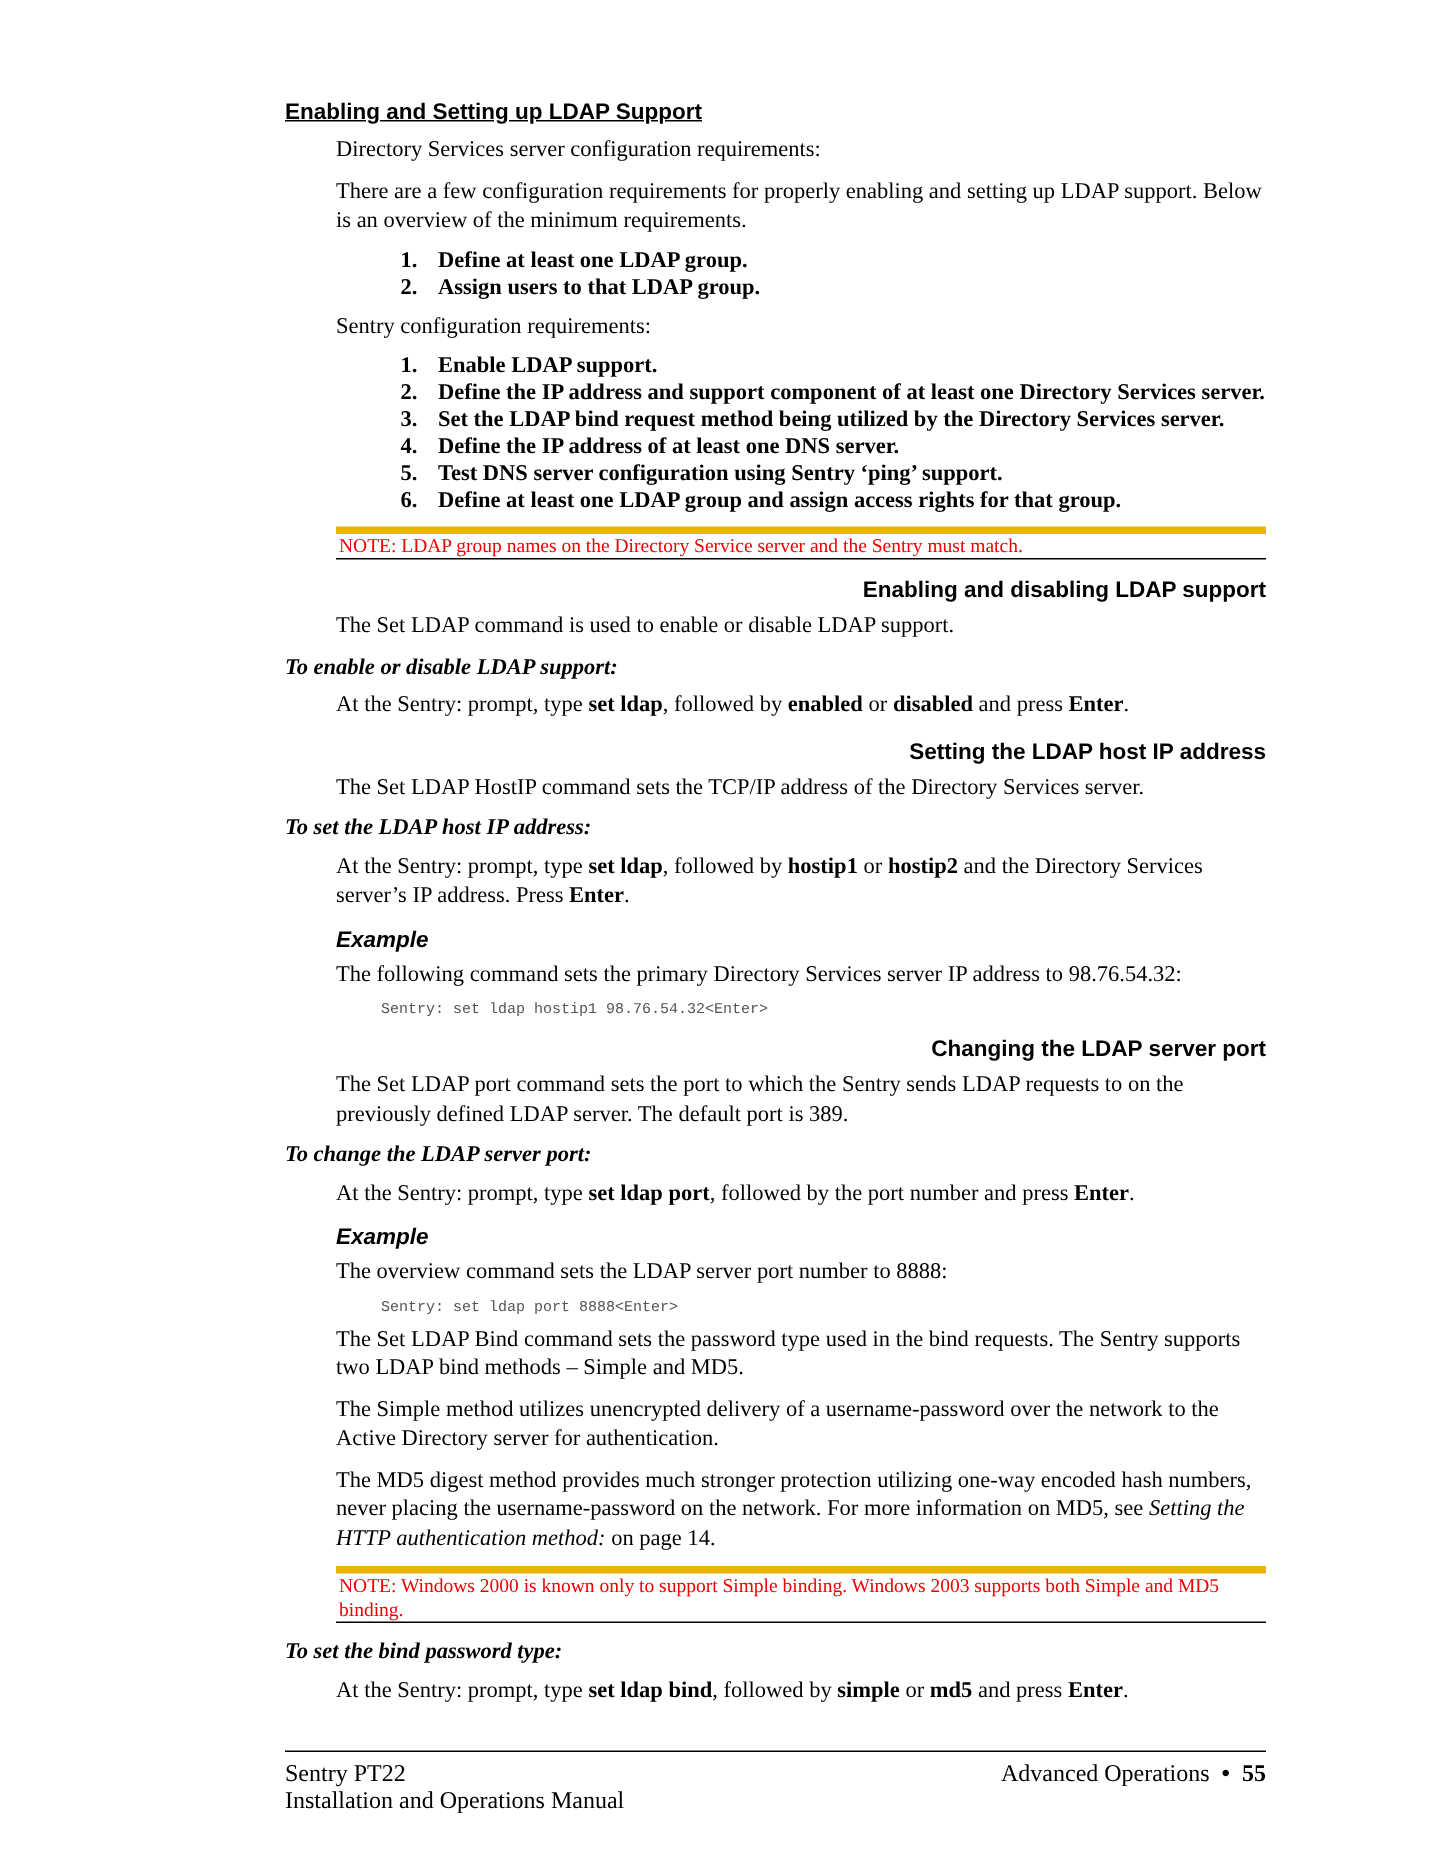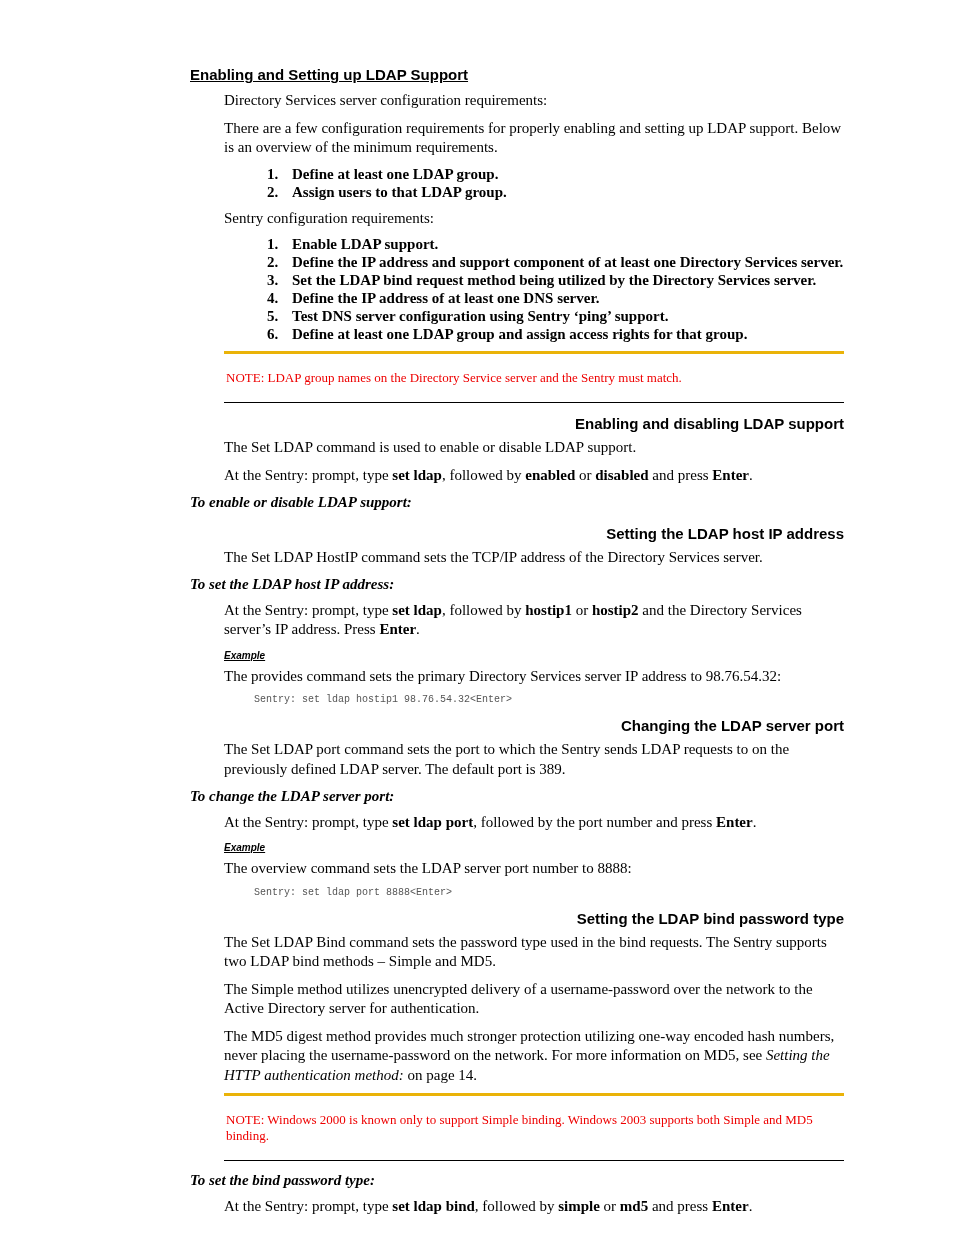--- a/index.html
+++ b/index.html
@@ -25,46 +25,45 @@
     font-family: Arial, Helvetica, sans-serif;
     font-weight: bold;
     font-size: 15px;
     margin: 12px 0 6px 0;
     text-align: right;
   }
   .h-example {
     font-family: Arial, Helvetica, sans-serif;
     font-weight: bold;
     font-style: italic;
-    font-size: 10px;
+    font-size: 15px;
     margin: 10px 0 4px 0;
-    text-decoration: underline;
   }
   .indent {
     margin-left: 34px;
   }
   p {
     margin: 6px 0 8px 0;
     line-height: 1.3;
   }
   ol {
     margin: 4px 0 8px 0;
     padding-left: 58px;
   }
   ol li {
     padding-left: 10px;
     margin-bottom: 1px;
     font-weight: bold;
   }
   .note-box {
-    border-top: 3px solid #eab308;
+    border-top: 5px solid #eab308;
     border-bottom: 1px solid #000;
     color: #ee0000;
     font-size: 13px;
-    padding: 16px 2px;
+    padding: 0 2px;
     margin: 4px 0 10px 34px;
   }
   .sub-italic {
     font-style: italic;
     font-weight: bold;
     margin: 8px 0 4px 0;
   }
   .code {
     font-family: "Courier New", monospace;
     font-size: 10px;
@@ -107,48 +106,47 @@
     <li>Set the LDAP bind request method being utilized by the Directory Services server.</li>
     <li>Define the IP address of at least one DNS server.</li>
     <li>Test DNS server configuration using Sentry ‘ping’ support.</li>
     <li>Define at least one LDAP group and assign access rights for that group.</li>
   </ol>
 
   <div class="note-box">NOTE:  LDAP group names on the Directory Service server and the Sentry must match.</div>
 
   <div class="h-arial indent">Enabling and disabling LDAP support</div>
   <p class="indent">The Set LDAP command is used to enable or disable LDAP support.</p>
+  <p class="indent sub-italic">To enable or disable LDAP support:</p>
   <p class="indent">
     <span>At the Sentry: prompt, type </span><b>set ldap</b><span>, followed by </span><b>enabled</b><span> or </span><b>disabled</b><span> and press </span><b>Enter</b><span>.</span>
   </p>
-  <p class="indent sub-italic">To enable or disable LDAP support:</p>
 
   <div class="h-arial indent">Setting the LDAP host IP address</div>
   <p class="indent">The Set LDAP HostIP command sets the TCP/IP address of the Directory Services server.</p>
   <p class="indent sub-italic">To set the LDAP host IP address:</p>
   <p class="indent">
     <span>At the Sentry: prompt, type </span><b>set ldap</b><span>, followed by </span><b>hostip1</b><span> or </span><b>hostip2</b><span> and the Directory Services server’s IP address.  Press </span><b>Enter</b><span>.</span>
   </p>
 
   <div class="h-example indent">Example</div>
-  <p class="indent">The provides command sets the primary Directory Services server IP address to 98.76.54.32:</p>
+  <p class="indent">The following command sets the primary Directory Services server IP address to 98.76.54.32:</p>
   <div class="code">Sentry: set ldap hostip1 98.76.54.32&lt;Enter&gt;</div>
 
   <div class="h-arial indent">Changing the LDAP server port</div>
   <p class="indent">The Set LDAP port command sets the port to which the Sentry sends LDAP requests to on the previously defined LDAP server.  The default port is 389.</p>
   <p class="indent sub-italic">To change the LDAP server port:</p>
   <p class="indent">
     <span>At the Sentry: prompt, type </span><b>set ldap port</b><span>, followed by the port number and press </span><b>Enter</b><span>.</span>
   </p>
 
   <div class="h-example indent">Example</div>
   <p class="indent">The overview command sets the LDAP server port number to 8888:</p>
   <div class="code">Sentry: set ldap port 8888&lt;Enter&gt;</div>
 
-  <div class="h-arial indent">Setting the LDAP bind password type</div>
   <p class="indent">The Set LDAP Bind command sets the password type used in the bind requests.  The Sentry supports two LDAP bind methods – Simple and MD5.</p>
   <p class="indent">The Simple method utilizes unencrypted delivery of a username-password over the network to the Active Directory server for authentication.</p>
   <p class="indent">
     <span>The MD5 digest method provides much stronger protection utilizing one-way encoded hash numbers, never placing the username-password on the network.  For more information on MD5, see </span><i>Setting the HTTP authentication method:</i><span> on page 14.</span>
   </p>
 
   <div class="note-box">NOTE:  Windows 2000 is known only to support Simple binding.  Windows 2003 supports both Simple and MD5 binding.</div>
 
   <p class="indent sub-italic">To set the bind password type:</p>
   <p class="indent">

